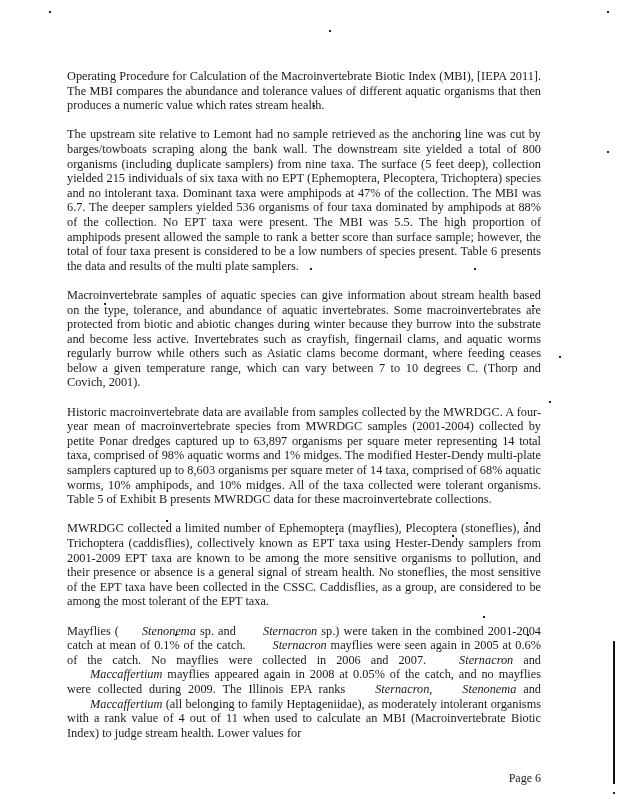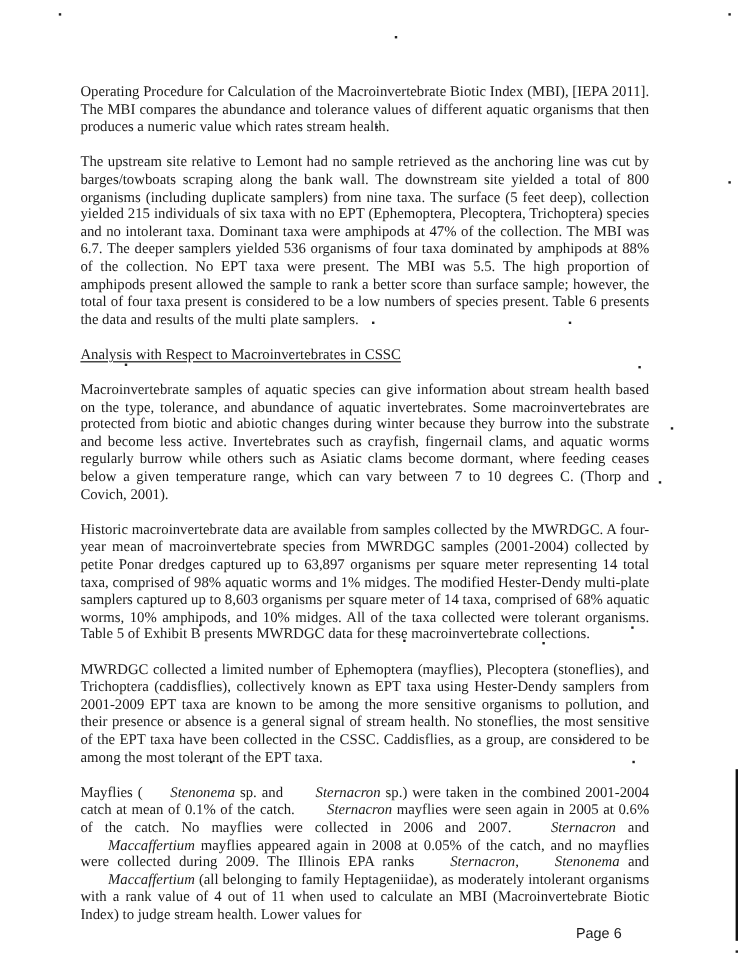--- a/index.html
+++ b/index.html
@@ -38,21 +38,22 @@
       margin: 0 0 14.6px 0;
       text-decoration: underline;
       text-underline-offset: 2px;
     }
     .footer {
       position: absolute;
       left: 480px;
       width: 61px;
       top: 771px;
       font-size: 12px;
-      font-family: Liberation Sans, sans-serif;
+      text-align: right;
+      font-family: Liberation Serif, serif;
     }
     .scan-line {
       position: absolute;
       left: 613px;
       top: 641px;
       width: 1.5px;
       height: 143px;
       background: #111;
     }
     .speck {
@@ -63,21 +64,20 @@
     }
     i { font-style: italic; margin-left: 23px; }
   </style>
 </head>
 <body>
 
 <div class="page">
   <div class="body-text">
     <p class="para">Operating Procedure for Calculation of the Macroinvertebrate Biotic Index (MBI), [IEPA 2011]. The MBI compares the abundance and tolerance values of different aquatic organisms that then produces a numeric value which rates stream health.</p>
     <p class="para">The upstream site relative to Lemont had no sample retrieved as the anchoring line was cut by barges/towboats scraping along the bank wall. The downstream site yielded a total of 800 organisms (including duplicate samplers) from nine taxa. The surface (5 feet deep), collection yielded 215 individuals of six taxa with no EPT (Ephemoptera, Plecoptera, Trichoptera) species and no intolerant taxa. Dominant taxa were amphipods at 47% of the collection. The MBI was 6.7. The deeper samplers yielded 536 organisms of four taxa dominated by amphipods at 88% of the collection. No EPT taxa were present. The MBI was 5.5. The high proportion of amphipods present allowed the sample to rank a better score than surface sample; however, the total of four taxa present is considered to be a low numbers of species present. Table 6 presents the data and results of the multi plate samplers.</p>
-    <p class="heading">Analysis with Respect to Macroinvertebrates in CSSC</p>
     <p class="para">Macroinvertebrate samples of aquatic species can give information about stream health based on the type, tolerance, and abundance of aquatic invertebrates. Some macroinvertebrates are protected from biotic and abiotic changes during winter because they burrow into the substrate and become less active. Invertebrates such as crayfish, fingernail clams, and aquatic worms regularly burrow while others such as Asiatic clams become dormant, where feeding ceases below a given temperature range, which can vary between 7 to 10 degrees C. (Thorp and Covich, 2001).</p>
     <p class="para">Historic macroinvertebrate data are available from samples collected by the MWRDGC. A four-year mean of macroinvertebrate species from MWRDGC samples (2001-2004) collected by petite Ponar dredges captured up to 63,897 organisms per square meter representing 14 total taxa, comprised of 98% aquatic worms and 1% midges. The modified Hester-Dendy multi-plate samplers captured up to 8,603 organisms per square meter of 14 taxa, comprised of 68% aquatic worms, 10% amphipods, and 10% midges. All of the taxa collected were tolerant organisms. Table 5 of Exhibit B presents MWRDGC data for these macroinvertebrate collections.</p>
     <p class="para">MWRDGC collected a limited number of Ephemoptera (mayflies), Plecoptera (stoneflies), and Trichoptera (caddisflies), collectively known as EPT taxa using Hester-Dendy samplers from 2001-2009 EPT taxa are known to be among the more sensitive organisms to pollution, and their presence or absence is a general signal of stream health. No stoneflies, the most sensitive of the EPT taxa have been collected in the CSSC. Caddisflies, as a group, are considered to be among the most tolerant of the EPT taxa.</p>
     <p class="para">Mayflies (<i>Stenonema</i> sp. and <i>Sternacron</i> sp.) were taken in the combined 2001-2004 catch at mean of 0.1% of the catch. <i>Sternacron</i> mayflies were seen again in 2005 at 0.6% of the catch. No mayflies were collected in 2006 and 2007. <i>Sternacron</i> and <i>Maccaffertium</i> mayflies appeared again in 2008 at 0.05% of the catch, and no mayflies were collected during 2009. The Illinois EPA ranks <i>Sternacron</i>, <i>Stenonema</i> and <i>Maccaffertium</i> (all belonging to family Heptageniidae), as moderately intolerant organisms with a rank value of 4 out of 11 when used to calculate an MBI (Macroinvertebrate Biotic Index) to judge stream health. Lower values for</p>
   </div>
 
   <div class="footer">Page 6</div>
 
   <div class="scan-line"></div>
   <div class="speck" style="left:49px;top:11px"></div>

